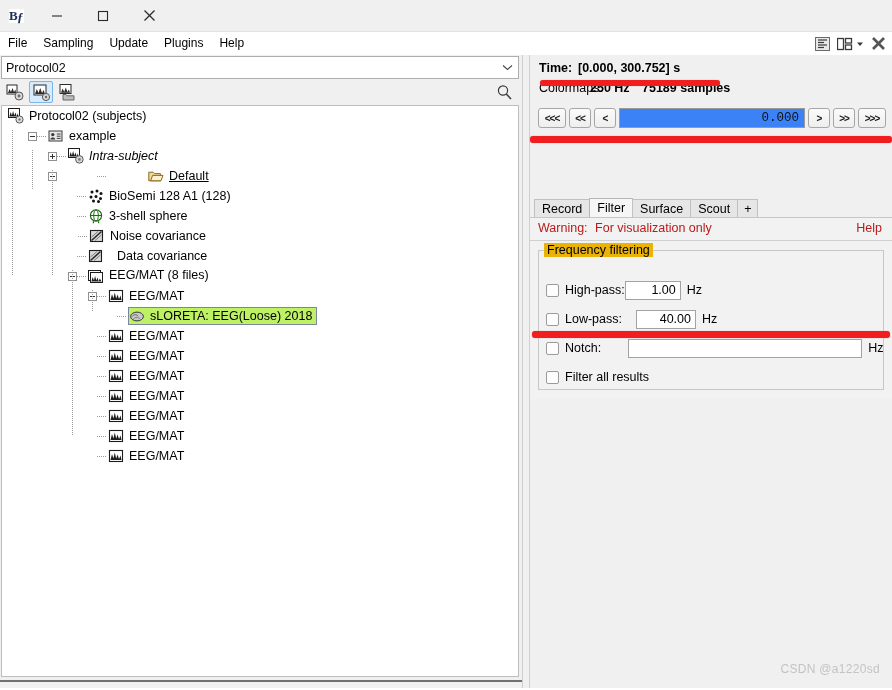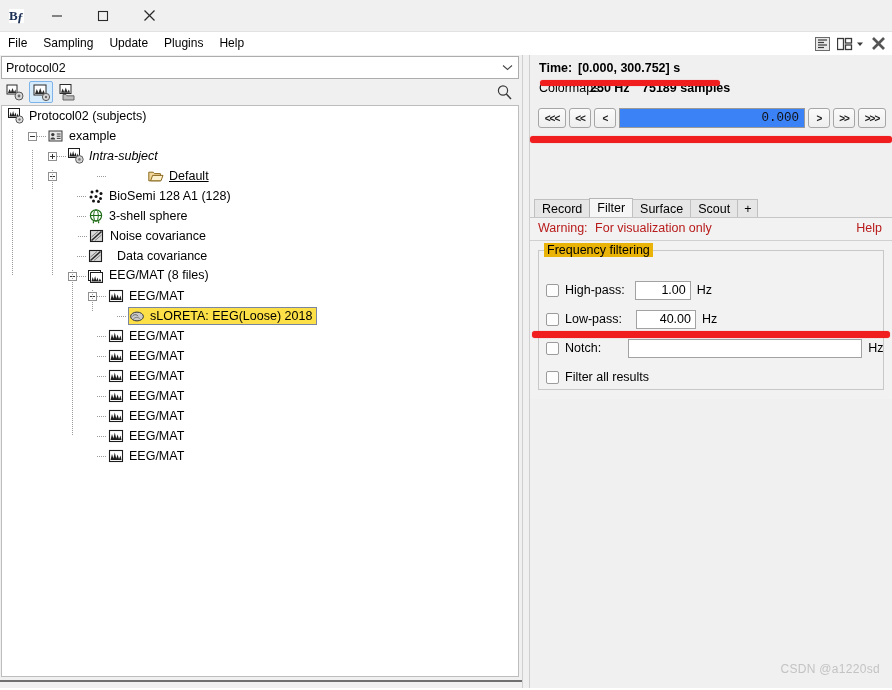--- a/index.html
+++ b/index.html
@@ -238,21 +238,21 @@
     margin-right: 1px;
   }
   .vrail {
     position: absolute;
     width: 1px;
     background-image: linear-gradient(to bottom, #9a9a9a 1px, transparent 1px);
     background-size: 1px 2px;
     background-repeat: repeat-y;
   }
   .sel {
-    background: #fde047;
+    background: #bef264;
     border: 1px solid #7a86a0;
     box-sizing: border-box;
   }
   .italic { font-style: italic; }
   .ul { text-decoration: underline; }
   .green { color: #1b9612; }
 
   
   #right-panel {
     position: absolute;
@@ -859,21 +859,21 @@
         </div>
         <div id="help-link">Help</div>
       </div>
 
       <div id="fieldset"></div>
       <div id="fs-legend">Frequency filtering</div>
 
       <div class="frow" style="top:62px;">
         <div class="cbx"></div>
         <div class="flbl">High-pass:</div>
-        <div class="ftxt" style="width:56px; margin-left:10px;">1.00</div>
+        <div class="ftxt" style="width:56px; ">1.00</div>
         <div class="funit">Hz</div>
       </div>
 
       <div class="frow" style="top:91px;">
         <div class="cbx"></div>
         <div class="flbl">Low-pass:</div>
         <div class="ftxt" style="width:60px; margin-left:14px;">40.00</div>
         <div class="funit">Hz</div>
       </div>
 

